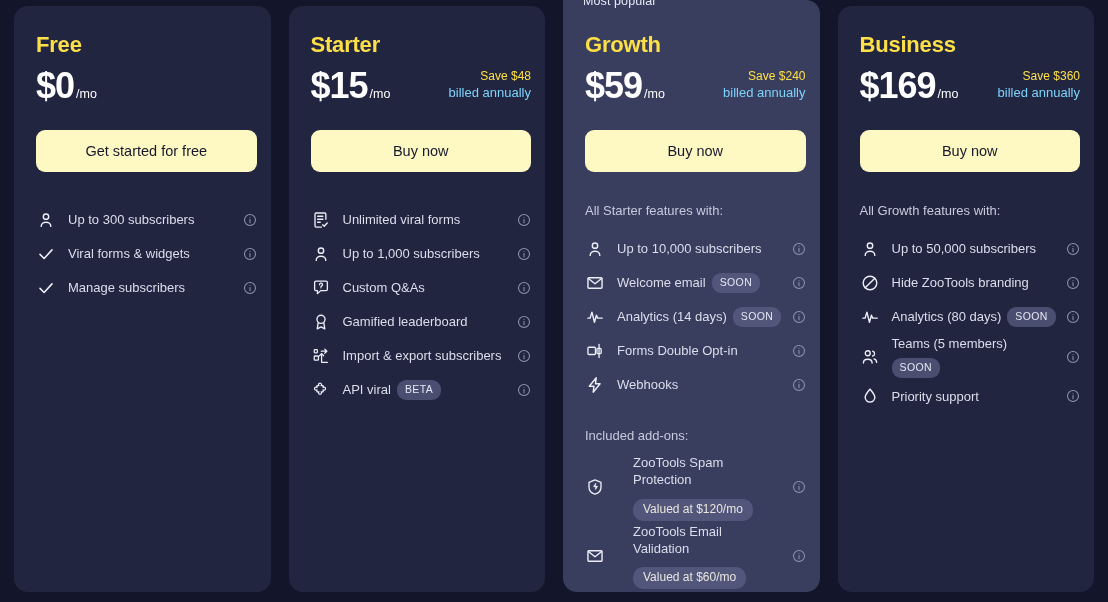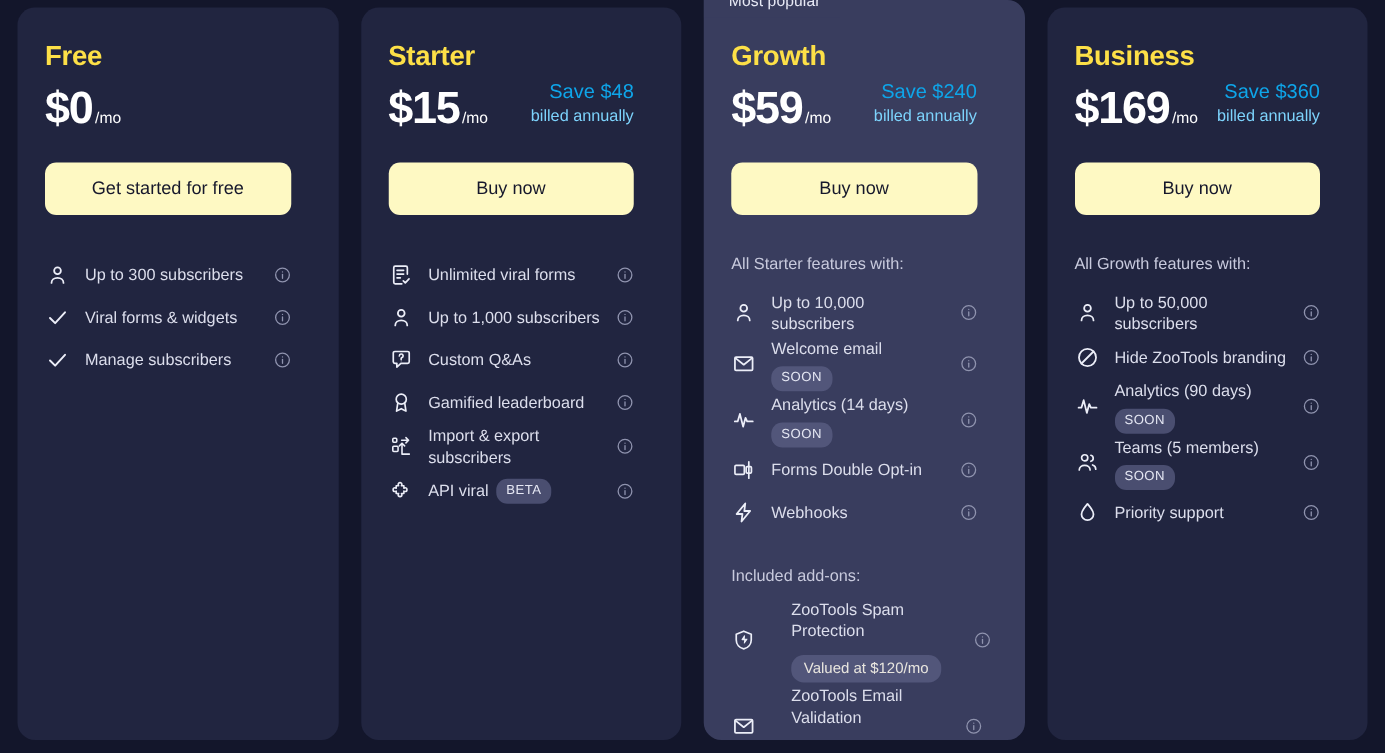--- a/index.html
+++ b/index.html
@@ -18,21 +18,21 @@
     gap: 18px;
   }
 
   .card {
     position: relative;
     flex: 1 1 0;
     background: #212540;
     border-radius: 14px;
     margin-top: 6px;
     height: 586px;
-    padding: 26px 38px 0 22px;
+    padding: 26px 14px 0 22px;
     overflow: hidden;
   }
   .card.popular {
     background: #393d5e;
     margin-top: 0;
     height: 592px;
     border-radius: 0 14px 14px 14px;
     padding-top: 32px;
   }
 
@@ -75,21 +75,21 @@
     font-size: 12.5px;
     color: #ffffff;
     margin-left: 2px;
     font-weight: 500;
   }
   .save-block {
     text-align: right;
     line-height: 1.35;
     padding-bottom: 2px;
   }
-  .save-amount { font-size: 16px; color: #0ea5e9; display: block; }
+  .save-amount { font-size: 12px; color: #fde047; display: block; }
   .save-billed { font-size: 13px; color: #7dd3fc; display: block; }
 
   .cta-button {
     display: block;
     width: 100%;
     background: #fef9c3;
     color: #16182c;
     border: none;
     border-radius: 9px;
     padding: 13px 0;
@@ -563,21 +563,21 @@
             </svg>
           </span>
         </li>
         <li class="feature-item">
           <span class="feature-icon">
             <svg viewBox="0 0 24 24" fill="none" stroke="currentColor" stroke-width="1.9" stroke-linecap="round" stroke-linejoin="round">
               <path d="M2.5 13.5h3l2.4-8 3.4 13.6 2.6-9.4 1.7 3.8h6"></path>
             </svg>
           </span>
           <div class="feature-text">
-            <span class="label-txt">Analytics (90 days)</span>
+            <span class="label-txt">Analytics (80 days)</span>
             <span class="tag">SOON</span>
           </div>
           <span class="info-icon">
             <svg viewBox="0 0 24 24" fill="none" stroke="currentColor" stroke-width="1.8" stroke-linecap="round" stroke-linejoin="round">
               <circle cx="12" cy="12" r="9.4"></circle>
               <path d="M12 11.2v5.4"></path>
               <circle cx="12" cy="7.8" r="0.9" fill="currentColor" stroke="none"></circle>
             </svg>
           </span>
         </li>

